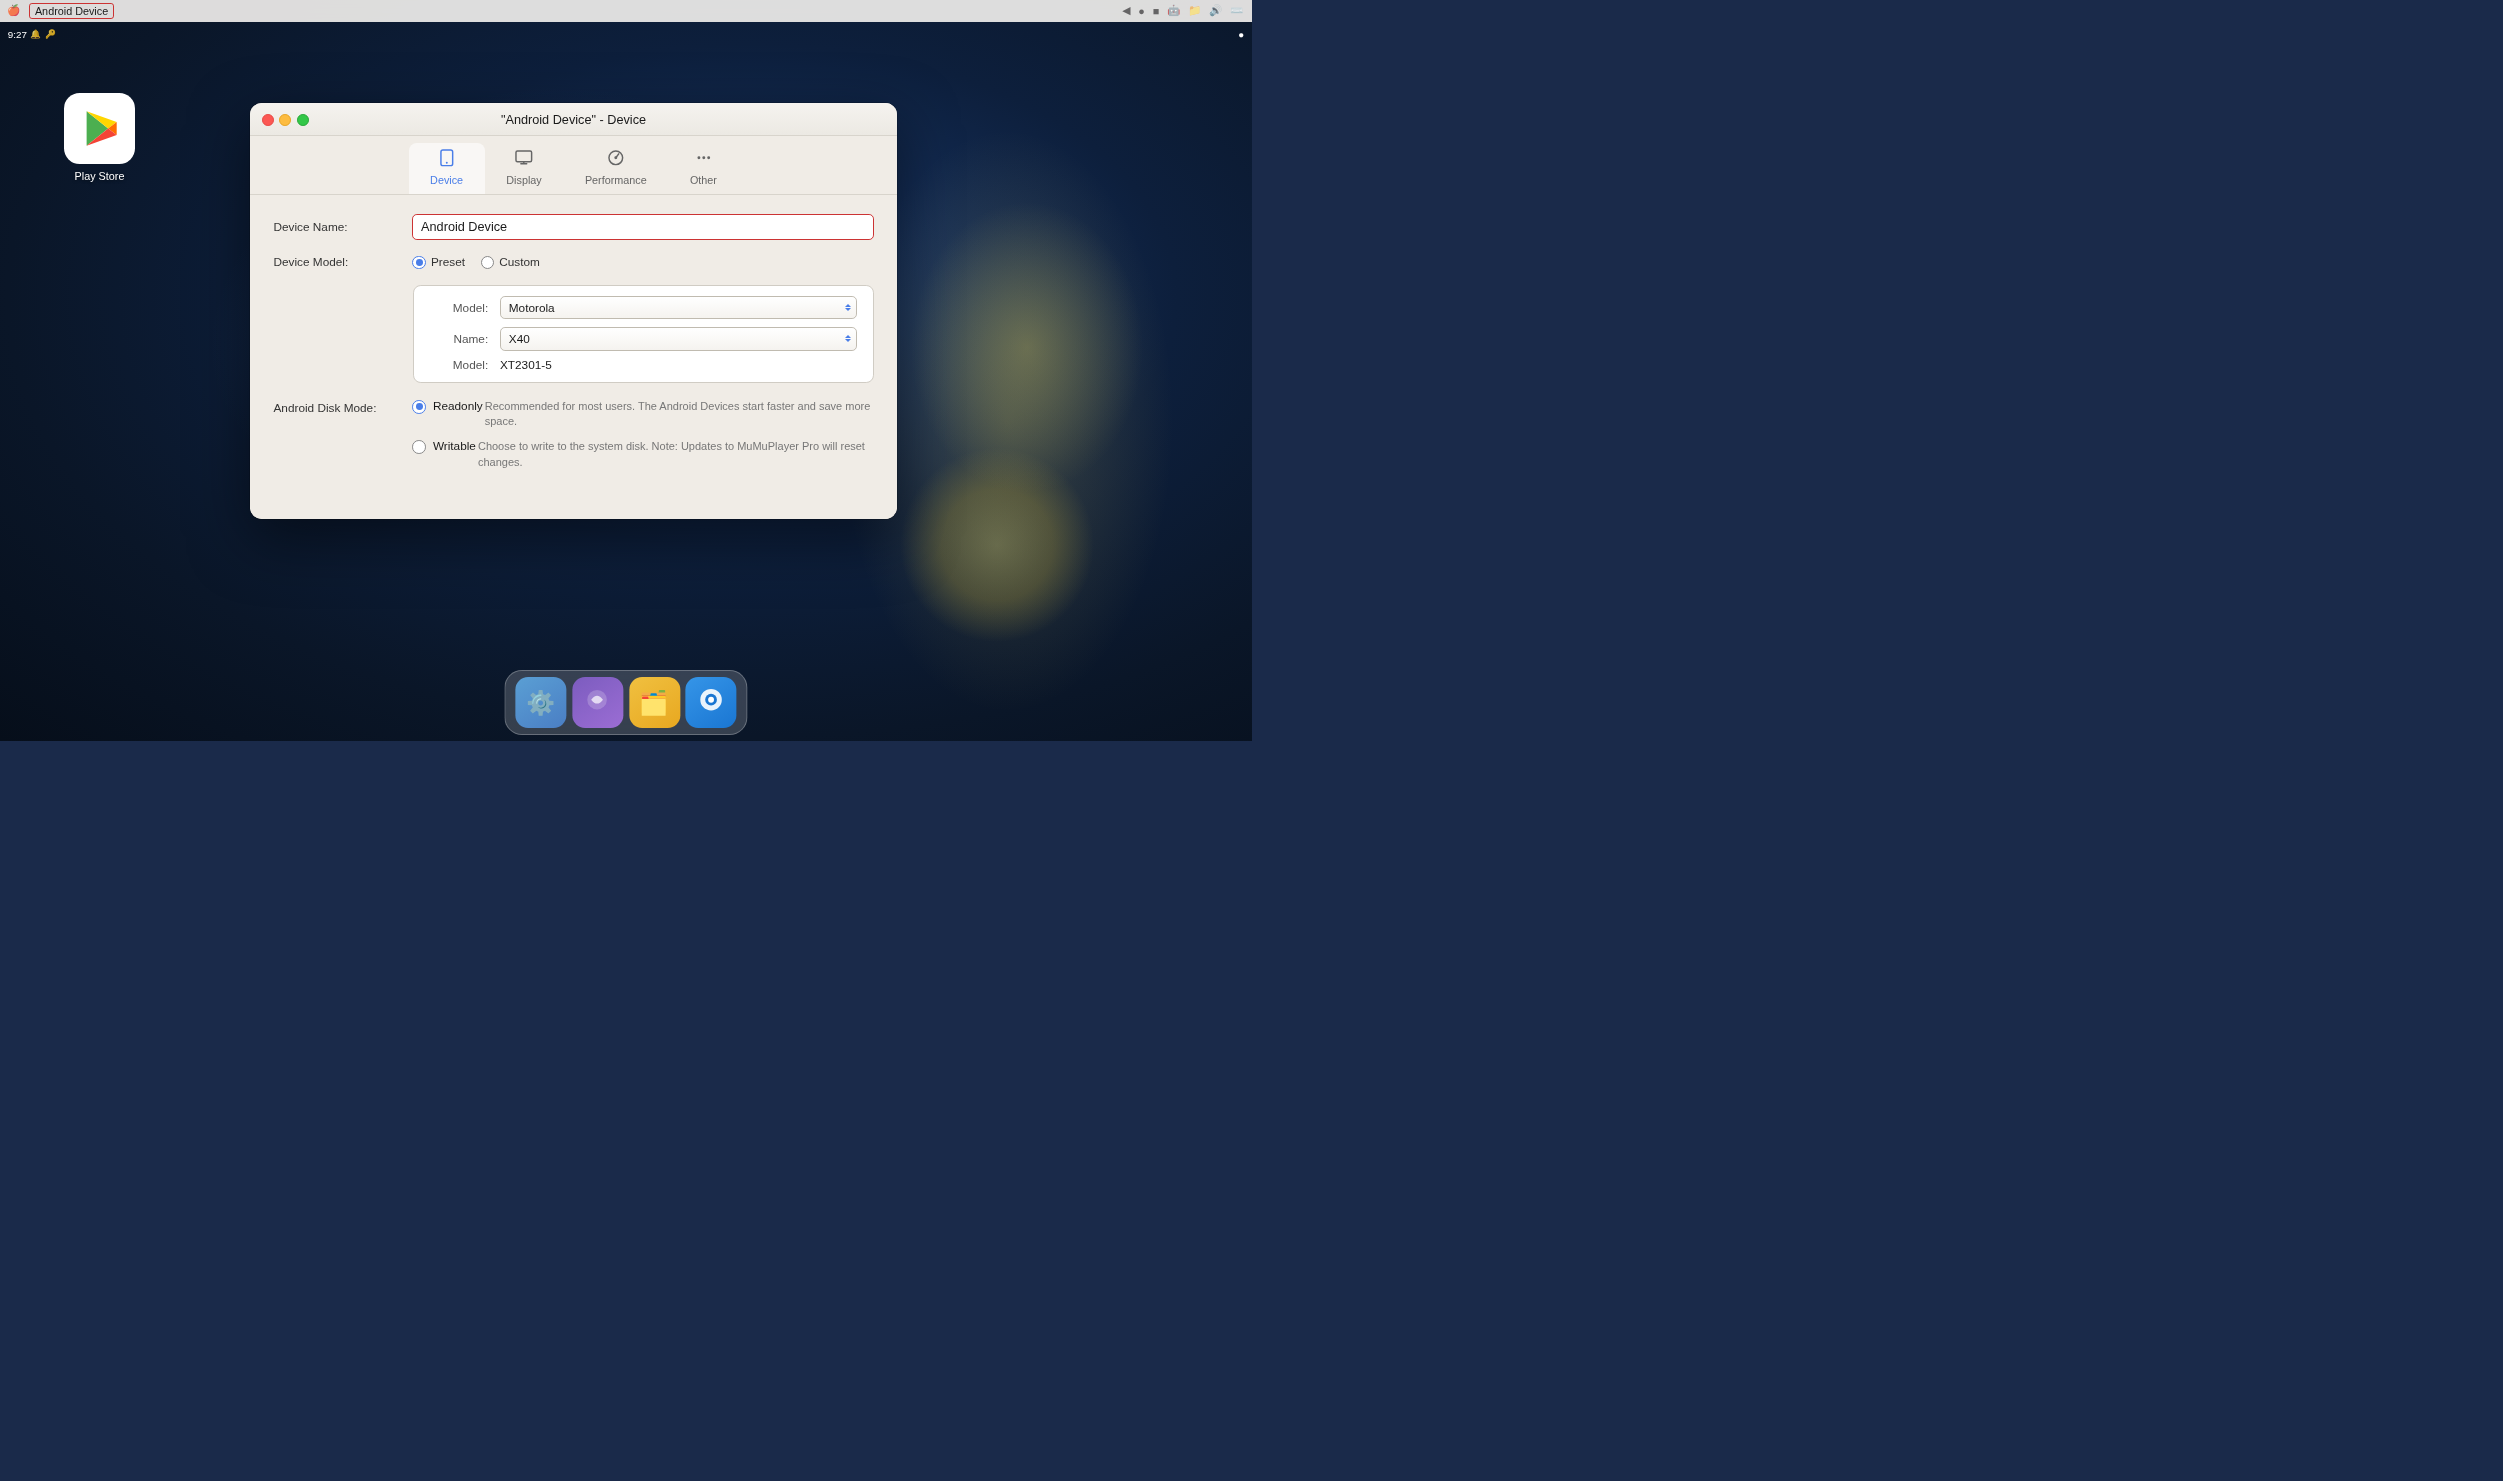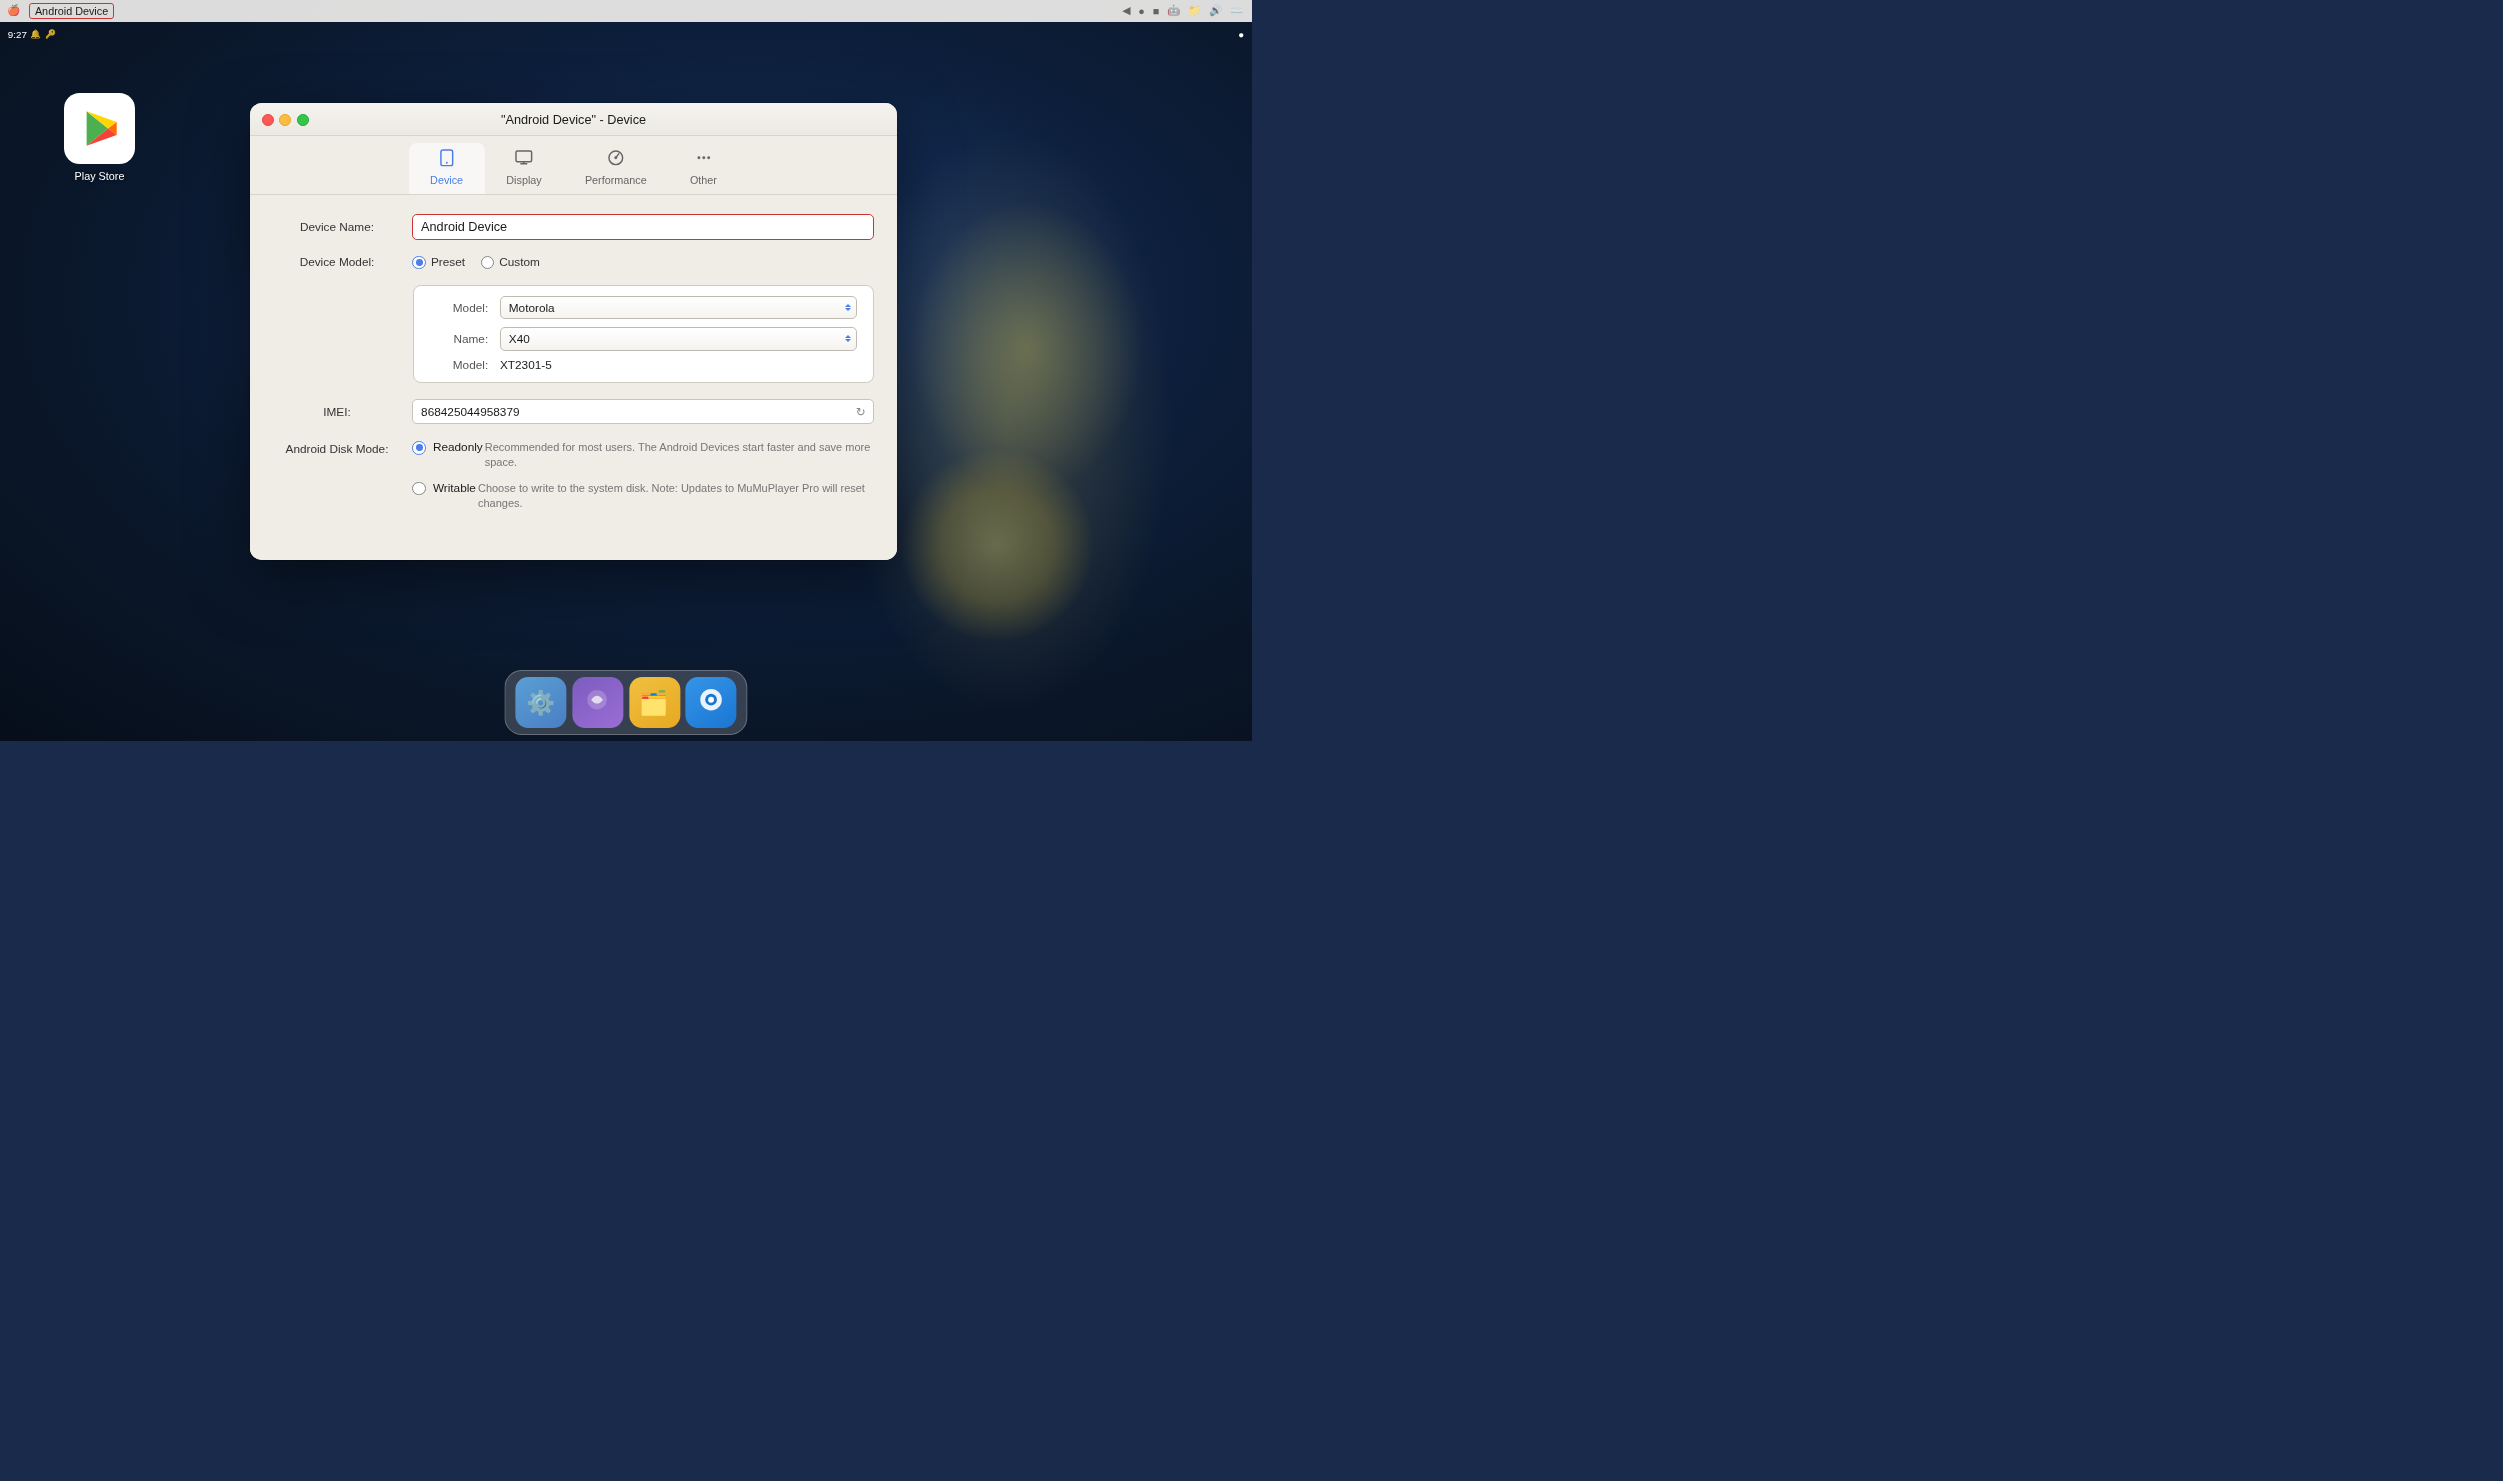--- a/index.html
+++ b/index.html
@@ -311,21 +311,21 @@
 
     .form-row {
       display: flex;
       align-items: center;
       margin-bottom: 15.7px;
     }
 
     .form-label {
       font-size: 11.8px;
       color: #333;
-      text-align: center;
+      text-align: left;
       min-width: 127px;
       margin-right: 11.8px;
       font-weight: 500;
     }
 
     .form-input {
       flex: 1;
       height: 25.5px;
       border: 1.5px solid #cc3333;
       border-radius: 4.9px;
@@ -716,27 +716,20 @@
           </div>
         </div>
       </div>
 
       <div class="model-row">
         <span class="model-row-label">Model:</span>
         <span class="model-text-value">XT2301-5</span>
       </div>
     </div>
 
-    <div class="form-row">
-      <label class="form-label">IMEI:</label>
-      <div class="imei-input-wrapper">
-        <input type="text" class="imei-input" value="868425044958379" style="">
-        <span class="imei-refresh">↻</span>
-      </div>
-    </div>
 
 
     <div class="form-row" style="align-items: flex-start;">
       <label class="form-label" style="margin-top: 2px;">Android Disk Mode:</label>
       <div class="disk-mode-section" style="margin-left: 0;">
 
         <div class="disk-option">
           <div class="radio-btn-sm selected"></div>
           <div class="disk-option-content">
             <span class="disk-option-label">Readonly</span>

